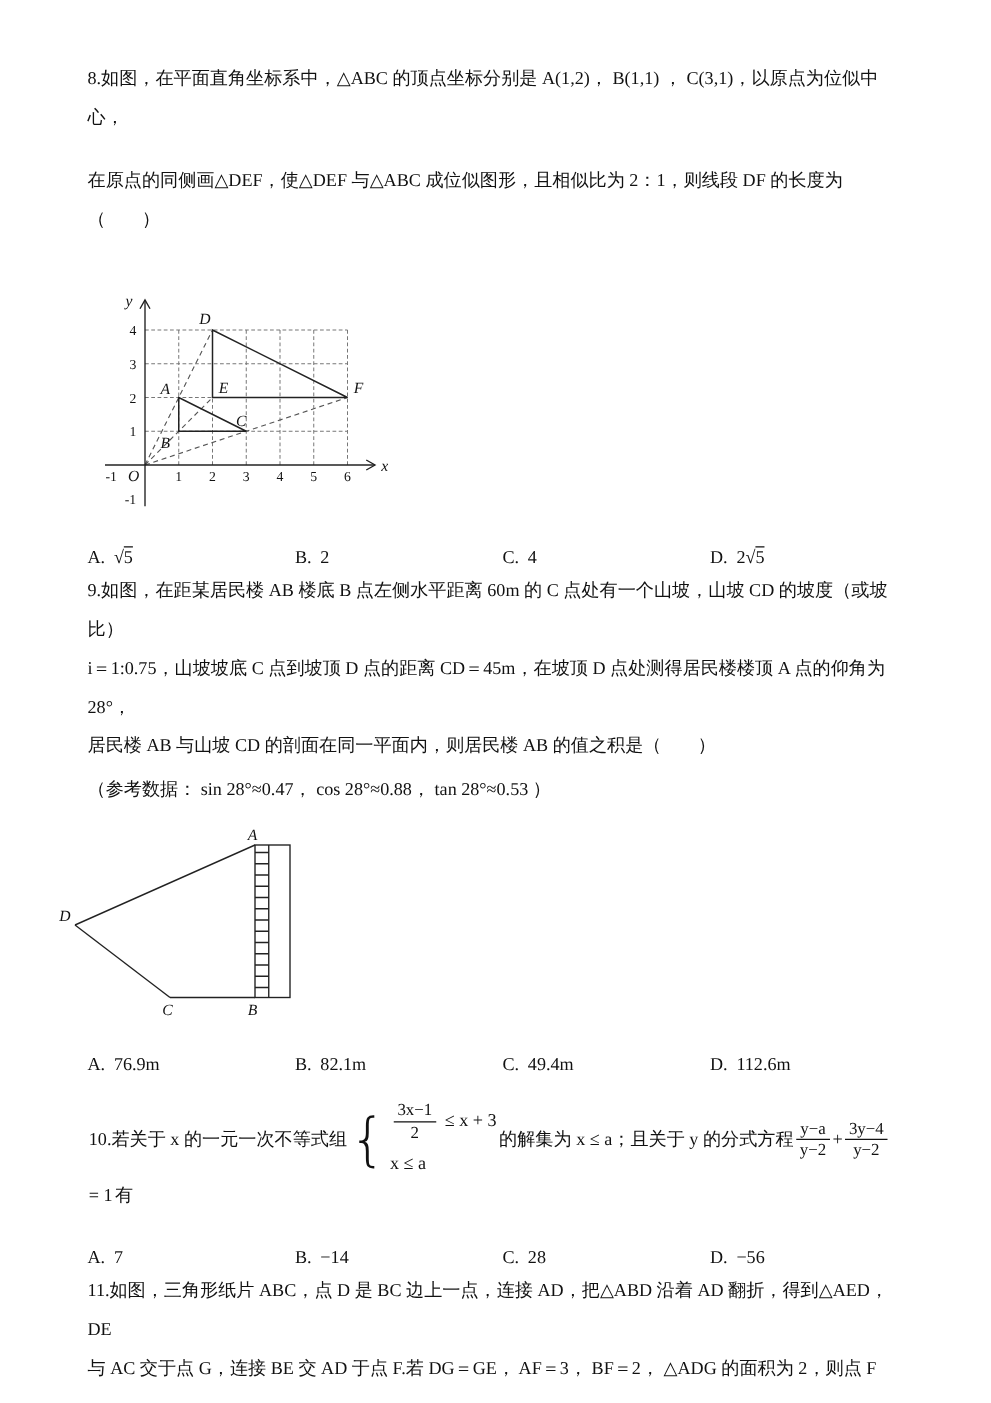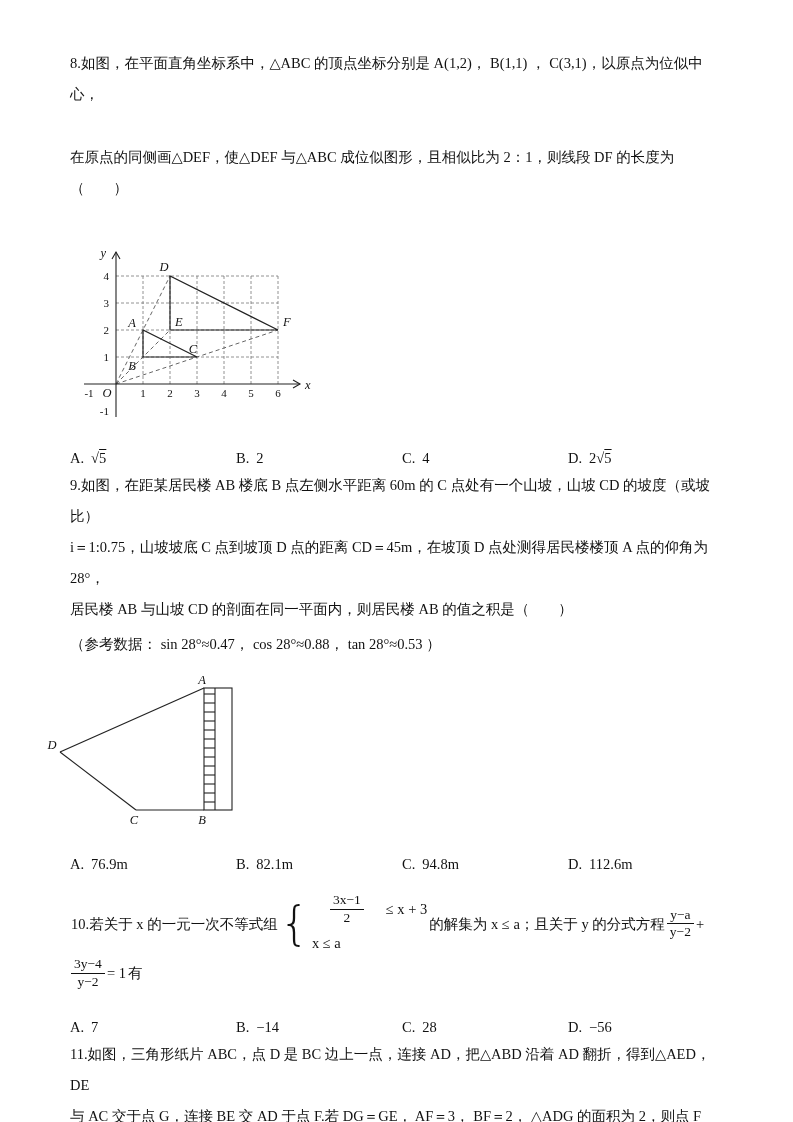--- a/index.html
+++ b/index.html
@@ -1,33 +1,33 @@
 <!DOCTYPE html>
 <html><head>
 <meta charset="utf-8">
 <style>
   *{margin:0;padding:0;box-sizing:border-box}
   html,body{width:793px;height:1122px;background:#ffffff;overflow:hidden}
   body{font-family:"Liberation Serif","DejaVu Serif",serif;color:#111;font-size:14.5px}
   .page{padding:48px 68px 0 70px}
   p.line{line-height:31px}
-  .mt6{margin-top:4px}.mt8{margin-top:8px}.mt14{margin-top:32px}.mt16{}
+  .mt6{margin-top:4px}.mt8{margin-top:8px}.mt14{margin-top:20px}.mt16{}
   .options{display:flex;margin-top:24px;line-height:24px}
   .opt{width:166px;white-space:nowrap}
   .opt:last-child{width:auto}
   .olabel{margin-right:7px}
   .fig{display:block}
   .fig1{margin:10px 0 2px 8px}
   .fig2{margin:12px 0 0 -26px}
   svg text{font-family:"Liberation Serif","DejaVu Serif",serif;fill:#111}
   .itl{font-style:italic;font-size:12.5px}
   .tick{font-size:11px}
   .sqrt{white-space:nowrap}
   .radicand{text-decoration:overline}
-  .frac{display:inline-flex;flex-direction:column;align-items:center;vertical-align:middle;font-size:13.5px;line-height:1.25;margin:0 18px}
+  .frac{display:inline-flex;flex-direction:column;align-items:center;vertical-align:middle;font-size:13.5px;line-height:1.25;margin:0 3px}
   .frac .num{border-bottom:1px solid #111;padding:0 3px}
   .frac .den{padding:0 3px}
   .q10-row1{display:flex;align-items:center;flex-wrap:wrap;margin-top:16px;line-height:26px}
   .q10-row1 > span{margin:0 1px}
   .sys{display:inline-flex;align-items:center;margin:0 4px}
   .brace{font-size:46px;font-weight:300;line-height:0.9;font-family:"DejaVu Sans","Liberation Sans",sans-serif;margin-right:3px}
   .sys-rows{display:inline-flex;flex-direction:column;align-items:flex-start;row-gap:3px}
   .sys-row{display:inline-flex;align-items:center;gap:4px}
 </style>
 </head>
@@ -136,21 +136,21 @@
     </g>
     <text class="itl" x="158" y="12" text-anchor="middle">A</text>
     <text class="itl" x="8" y="77" text-anchor="middle">D</text>
     <text class="itl" x="90" y="152" text-anchor="middle">C</text>
     <text class="itl" x="158" y="152" text-anchor="middle">B</text>
   </svg>
 
   <div class="options">
     <span class="opt"><span class="olabel">A.</span><span>76.9m</span></span>
     <span class="opt"><span class="olabel">B.</span><span>82.1m</span></span>
-    <span class="opt"><span class="olabel">C.</span><span>94.8m</span></span>
+    <span class="opt"><span class="olabel">C.</span><span>49.4m</span></span>
     <span class="opt"><span class="olabel">D.</span><span>112.6m</span></span>
   </div>
 
   <div class="q10-row1">
     <span>10.若关于 x 的一元一次不等式组</span>
     <span class="sys">
       <span class="brace">{</span>
       <span class="sys-rows">
         <span class="sys-row">
           <span class="frac">

